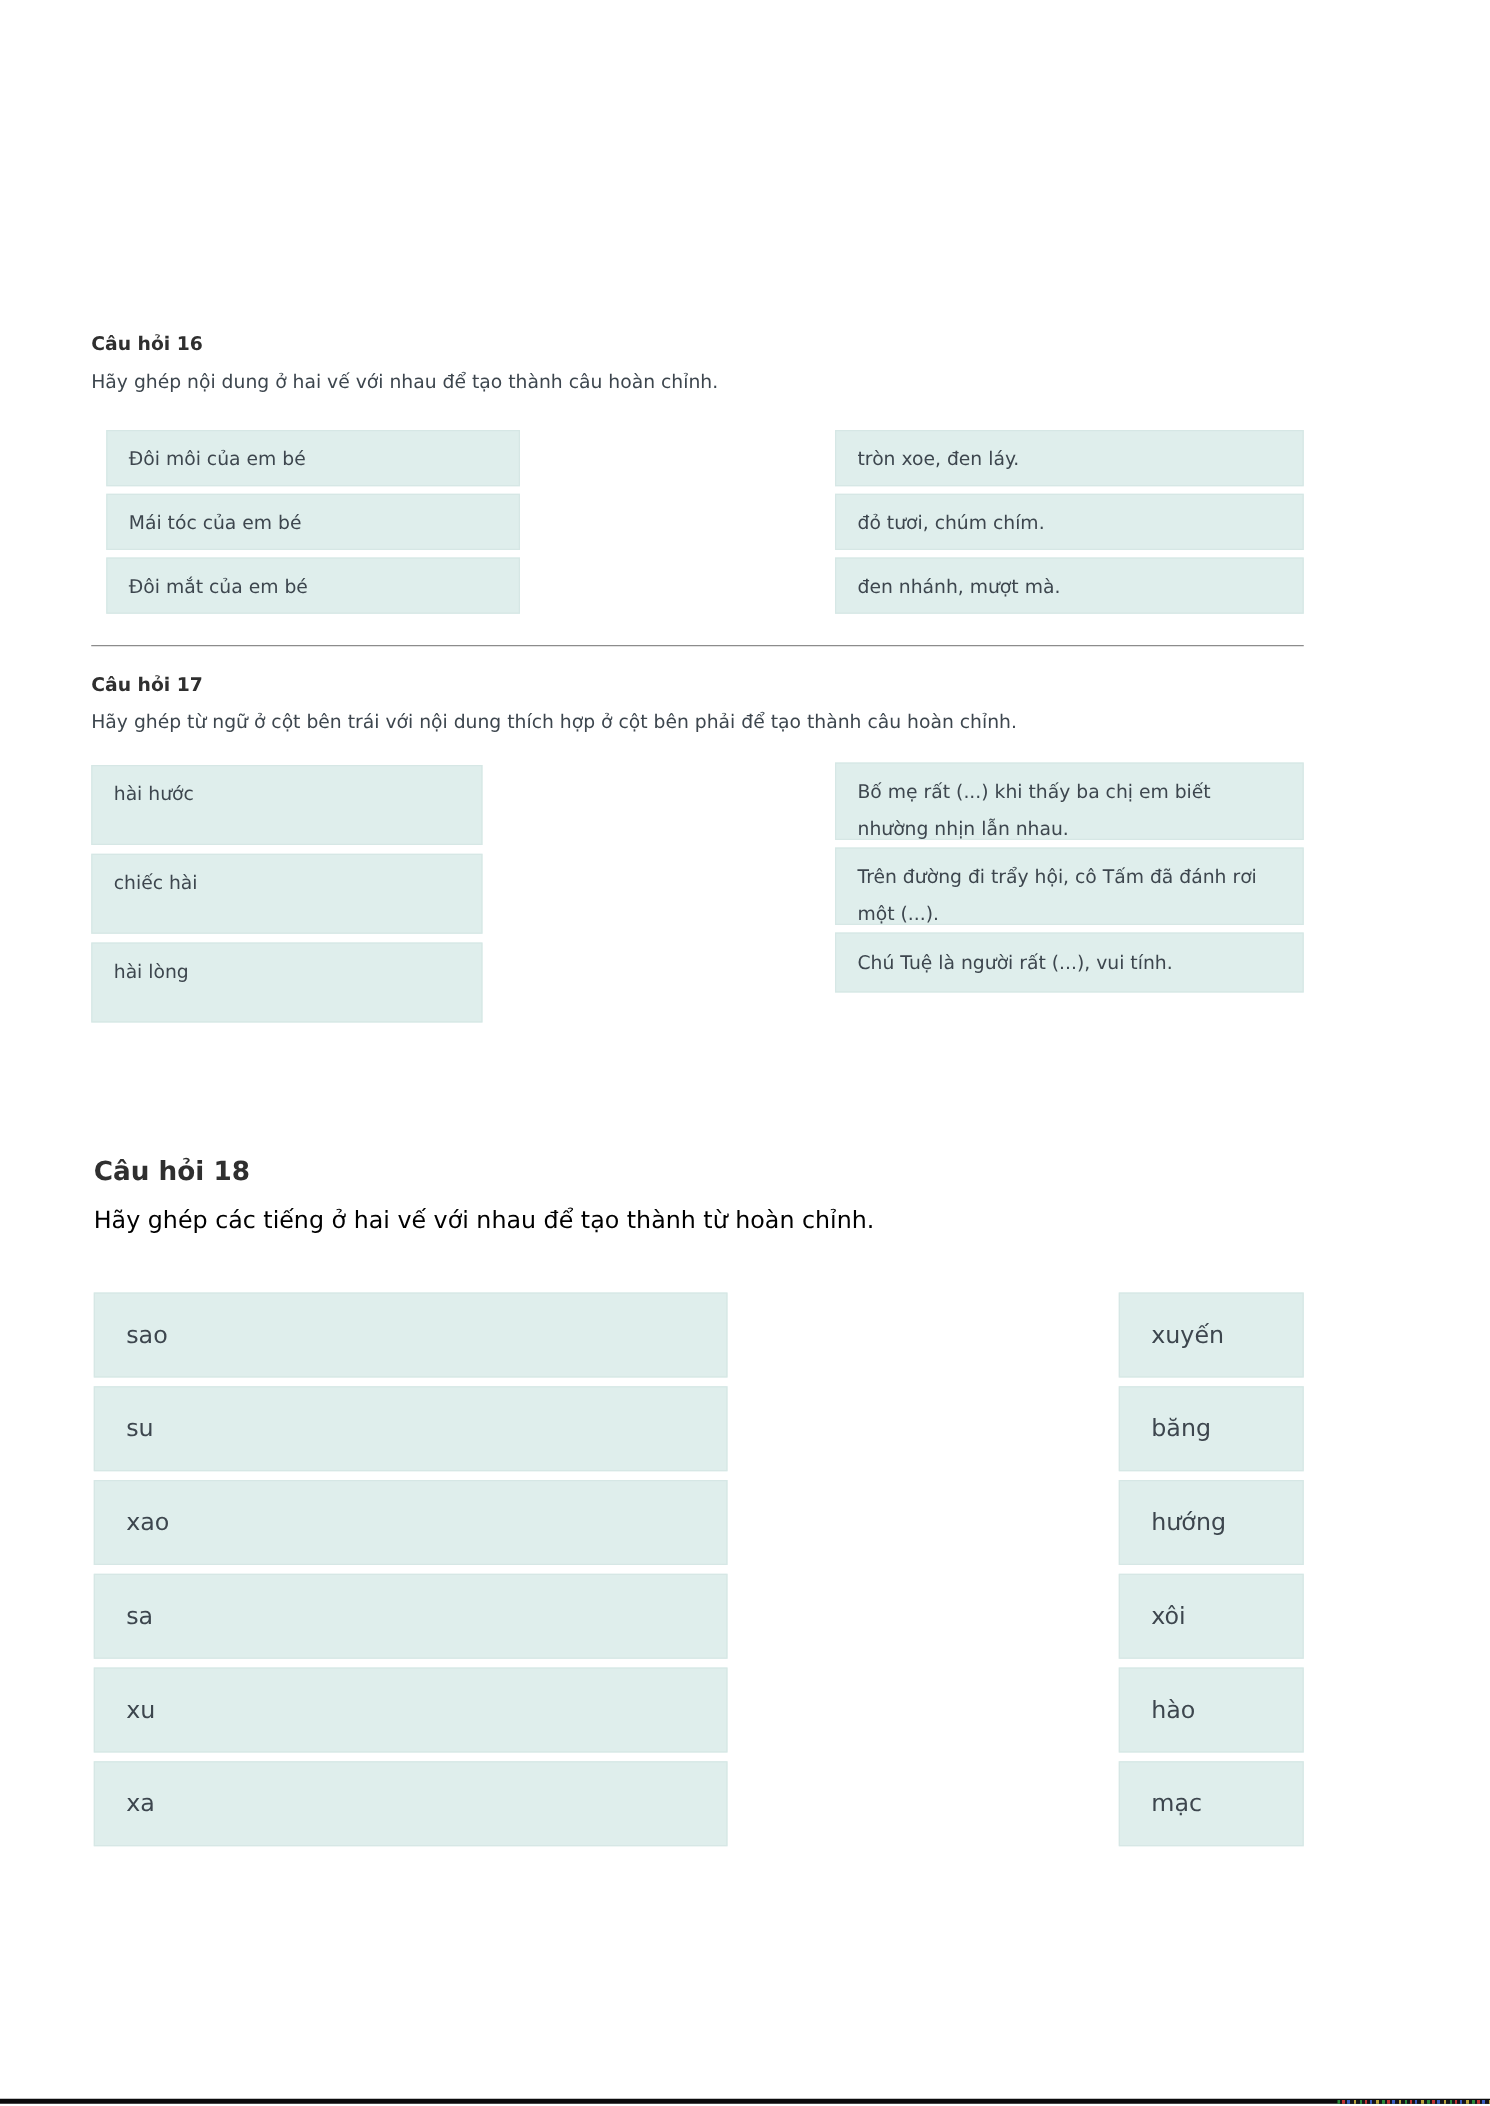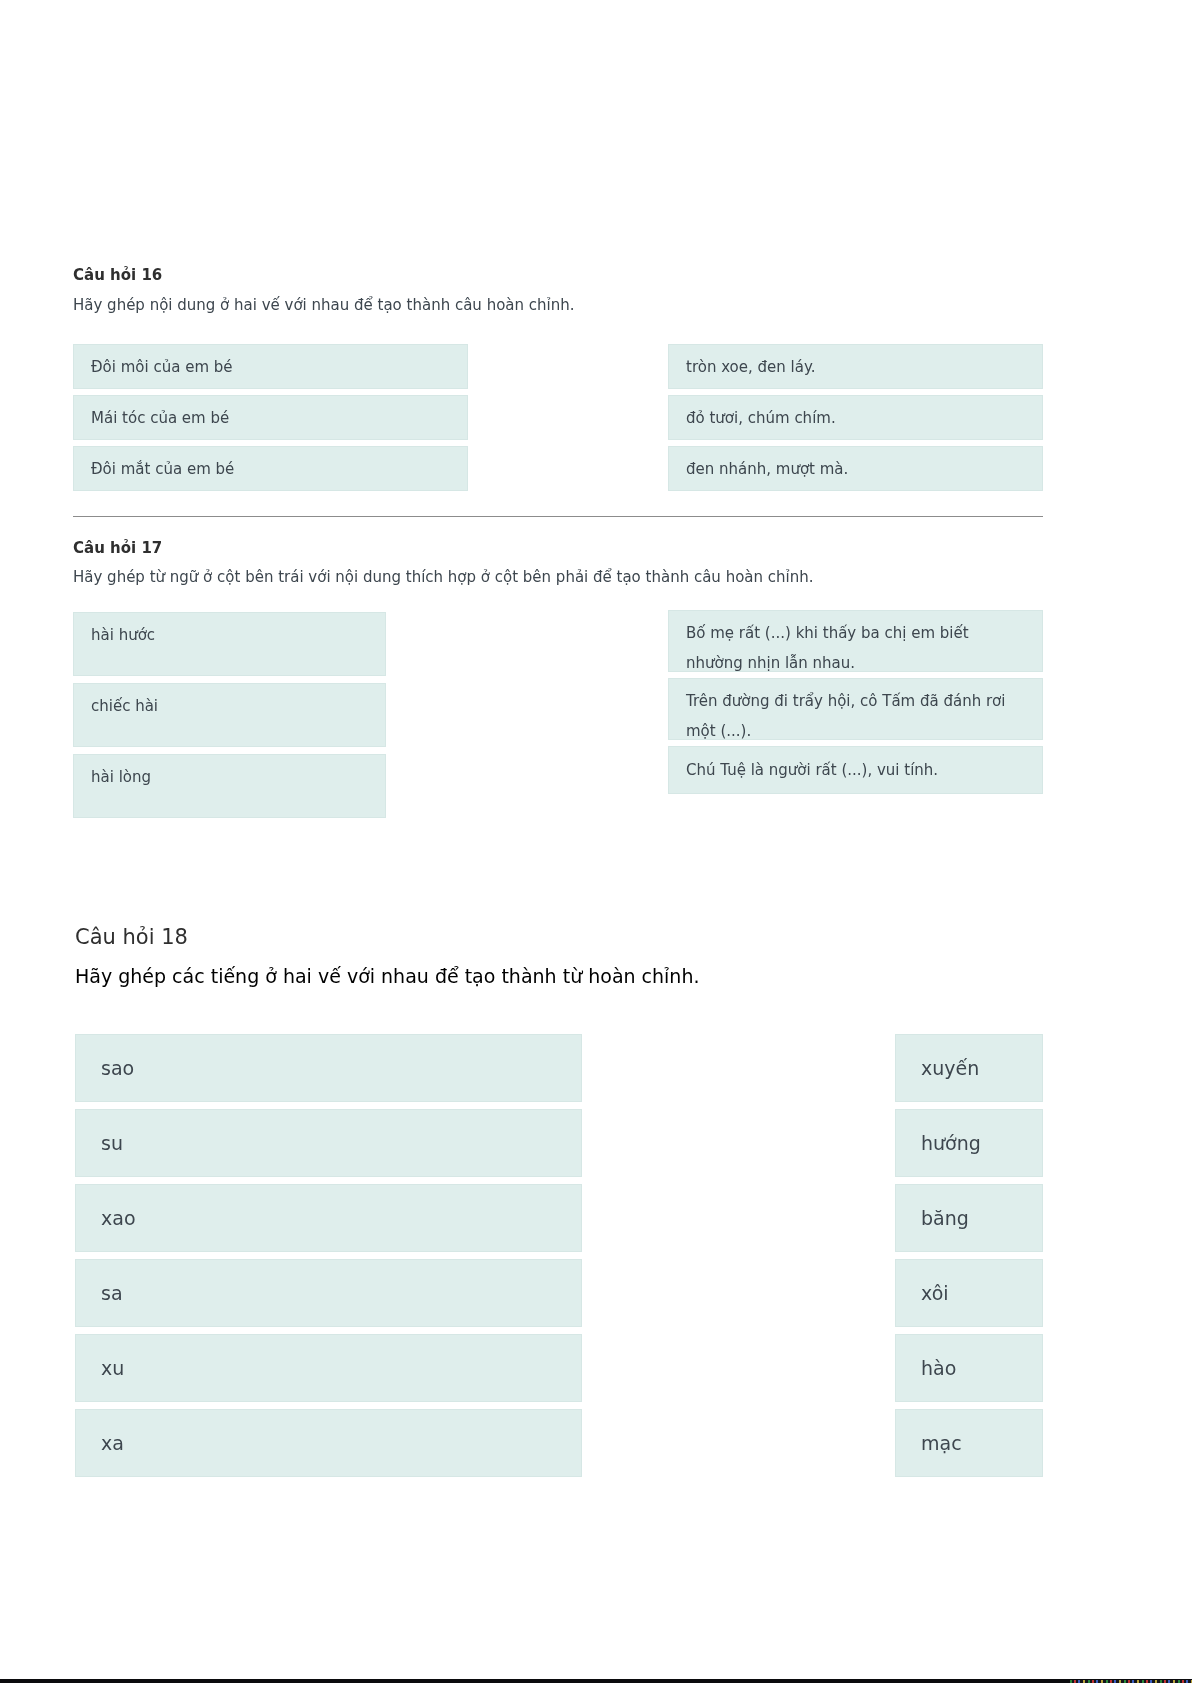--- a/index.html
+++ b/index.html
@@ -45,21 +45,21 @@
   .q17-left .box { height: 64px; margin-bottom: 7px; align-items: flex-start; padding-top: 13px; }
   .q17-right .box.two-line {
     height: 62px; margin-bottom: 6px;
     display: block; padding: 7px 17px 0 17px; line-height: 30px;
   }
   .q17-right .box.one-line { height: 48px; }
 
   
   .q18-title {
     font-size: 21px;
-    font-weight: normal;
+    font-weight: bold;
     color: #2f2f2f;
   }
   .q18-desc {
     font-size: 19px;
     color: #000000;
   }
   .q18-col .box { height: 68px; margin-bottom: 7px; font-size: 19px; padding: 0 25px; }
 
   .divider {
     border: none;
@@ -76,21 +76,21 @@
       #3a5ec2 8px 10px, #15151a 10px 13px, #b8a23a 13px 15px, #15151a 15px 18px);
   }
 </style>
 </head>
 <body>
 
 <section>
   <h2 class="abs q-title" style="left:73px; top:266px;">Câu hỏi 16</h2>
   <p class="abs q-desc" style="left:73px; top:296px;">Hãy ghép nội dung ở hai vế với nhau để tạo thành câu hoàn chỉnh.</p>
 
-  <div class="abs col q16-col" style="left:73px; top:344px; width:395px;">
+  <div class="abs col q16-col" style="left:85px; top:344px; width:331px;">
     <div class="box">Đôi môi của em bé</div>
     <div class="box">Mái tóc của em bé</div>
     <div class="box">Đôi mắt của em bé</div>
   </div>
 
   <div class="abs col q16-col" style="left:668px; top:344px; width:375px;">
     <div class="box">tròn xoe, đen láy.</div>
     <div class="box">đỏ tươi, chúm chím.</div>
     <div class="box">đen nhánh, mượt mà.</div>
   </div>
@@ -123,22 +123,22 @@
     <div class="box">sao</div>
     <div class="box">su</div>
     <div class="box">xao</div>
     <div class="box">sa</div>
     <div class="box">xu</div>
     <div class="box">xa</div>
   </div>
 
   <div class="abs col q18-col" style="left:895px; top:1034px; width:148px;justify-content:center;">
     <div class="box">xuyến</div>
+    <div class="box">băng</div>
     <div class="box">hướng</div>
-    <div class="box">băng</div>
     <div class="box">xôi</div>
     <div class="box">hào</div>
     <div class="box">mạc</div>
   </div>
 </section>
 
 <div class="abs bottom-bar" style="left:0; top:1679px; width:1192px; height:4px;"></div>
 <div class="abs bottom-bar-noise" style="left:1070px; top:1680px; width:122px; height:3px;"></div>
 
 </body></html>

